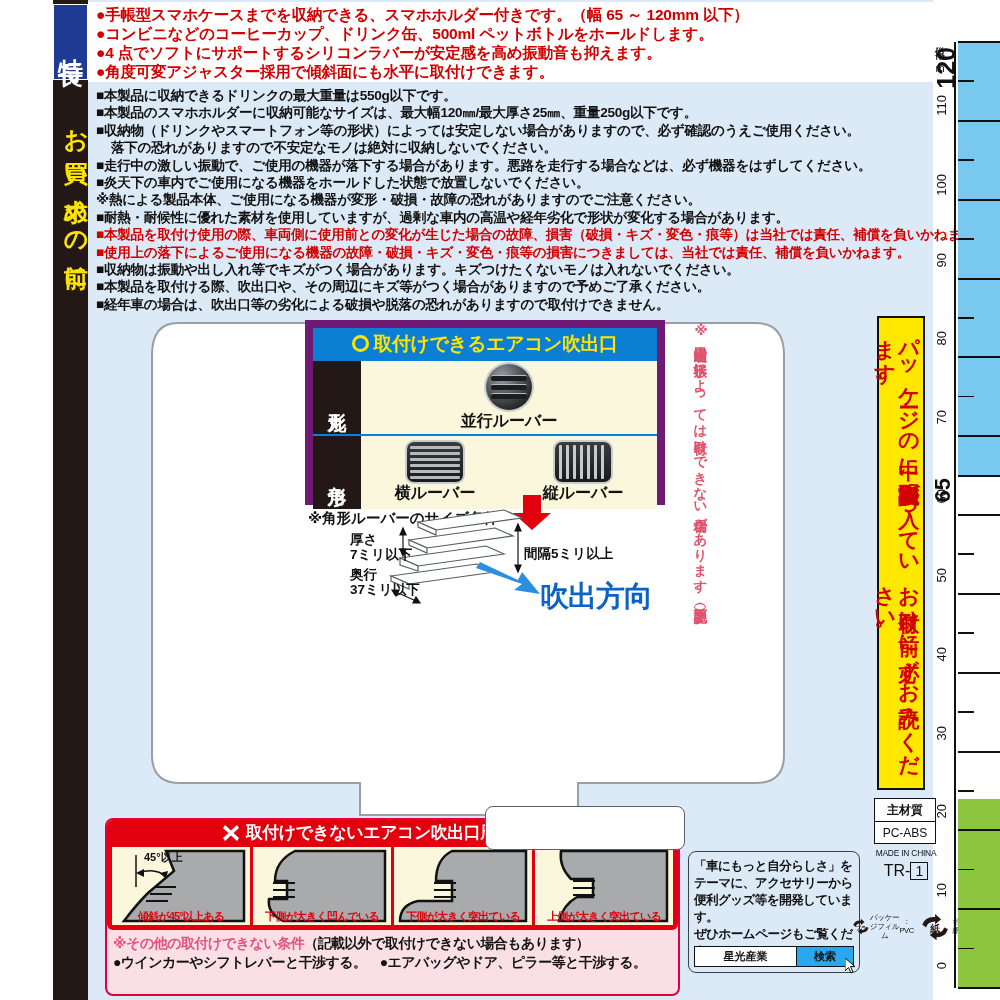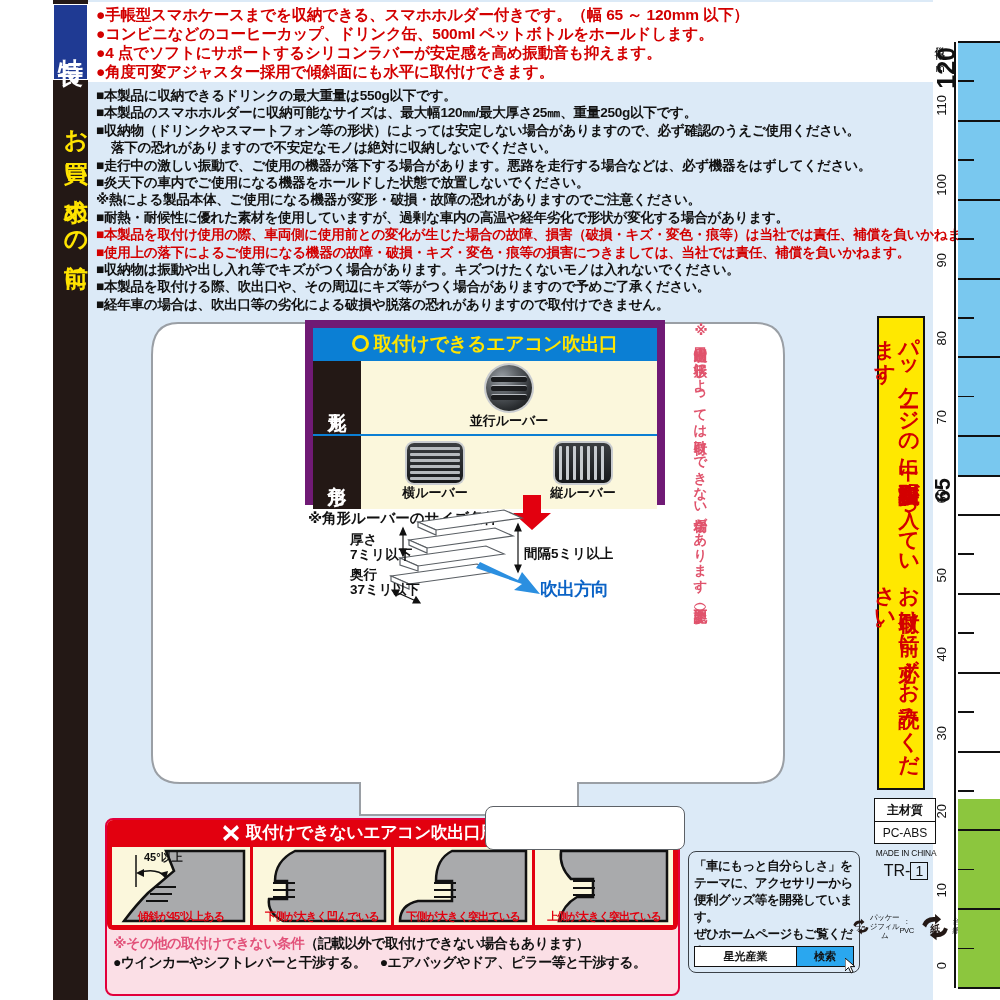--- a/index.html
+++ b/index.html
@@ -40,21 +40,21 @@
   #oktable{left:305px;top:320px;width:360px;height:185px;
            border:8px solid #701a75;background:#0b7fd4;box-sizing:border-box;}
   #ok-head{height:31px;background:#0b7fd4;display:flex;align-items:center;justify-content:center;gap:4px;}
   #ok-head .circ{width:17px;height:17px;border:3.5px solid #ffe400;border-radius:50%;box-sizing:border-box;}
   #ok-head .t{color:#ffe400;font-size:19px;font-weight:bold;letter-spacing:-0.5px;}
   .okrow{display:flex;height:73px;border-top:2px solid #0b7fd4;background:#fbf7dc;}
   .okcat{width:48px;background:#231815;color:#fff;font-size:19px;font-weight:bold;
          display:flex;align-items:center;justify-content:center;
          writing-mode:vertical-rl;text-orientation:upright;letter-spacing:1px;}
   .okcell{flex:1;display:flex;flex-direction:column;align-items:center;justify-content:center;gap:1px;}
-  .okcap{font-size:13px;color:#111;font-weight:bold;}
+  .okcap{font-size:16px;color:#111;font-weight:bold;}
 
   
   .vent-round{width:46px;height:46px;border-radius:50%;
     background:radial-gradient(circle at 35% 28%,#9aa0a6 0%,#5c6166 35%,#2b2e31 70%,#0d0f11 100%);
     position:relative;box-shadow:0 0 0 2px #c9ccd0;}
   .vent-round .slat{position:absolute;left:5px;right:5px;height:5px;background:#1b1d1f;
      border-top:1px solid #b9bdc2;border-radius:2px;}
   .vent-star{width:46px;height:46px;border-radius:50%;
     background:radial-gradient(circle at 50% 50%,#cfd3d7 0%,#7d8287 30%,#35383b 70%,#141618 100%);
     position:relative;box-shadow:0 0 0 2px #c9ccd0;overflow:hidden;}
@@ -68,21 +68,21 @@
   
   #redarrow{left:512px;top:495px;width:40px;height:36px;}
 
   
   #louver{left:308px;top:508px;width:330px;height:110px;}
   .lvtxt{font-size:13.5px;font-weight:bold;color:#111;line-height:15px;}
   #lvtitle{left:308px;top:509px;font-size:14.5px;font-weight:bold;color:#111;}
   #lv-thick{left:350px;top:532px;}
   #lv-depth{left:350px;top:567px;}
   #lv-gap{left:524px;top:546px;}
-  #lv-dir{left:540px;top:577px;font-size:18px;font-weight:bold;color:#0b63c6;letter-spacing:-1px;}
+  #lv-dir{left:540px;top:577px;font-size:29px;font-weight:bold;color:#0b63c6;letter-spacing:-1px;}
 
   
   #vcaution{left:662px;top:322px;height:290px;width:50px;
             writing-mode:vertical-rl;text-orientation:upright;
             font-size:13.5px;font-weight:bold;color:#e0536c;line-height:24px;letter-spacing:0px;}
 
   
   #ybanner{left:877px;top:316px;width:48px;height:474px;background:#ffe800;
            border:2px solid #111;box-sizing:border-box;
            writing-mode:vertical-rl;text-orientation:upright;

